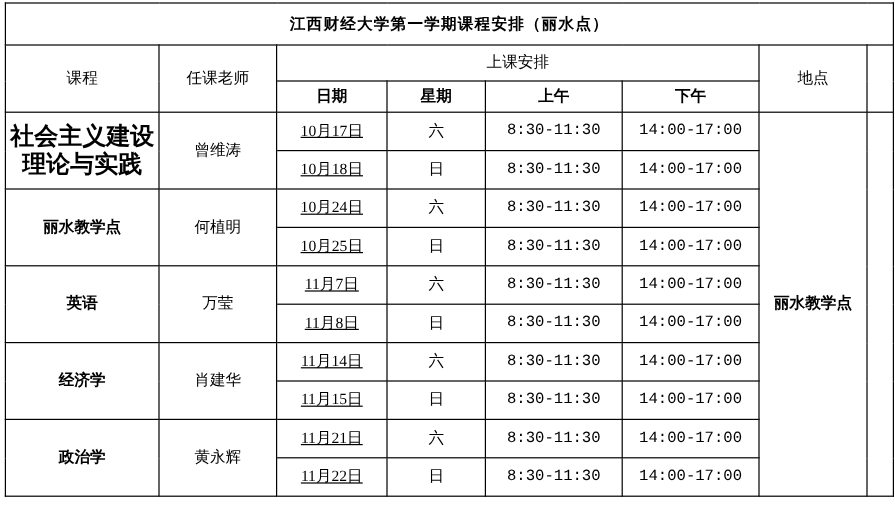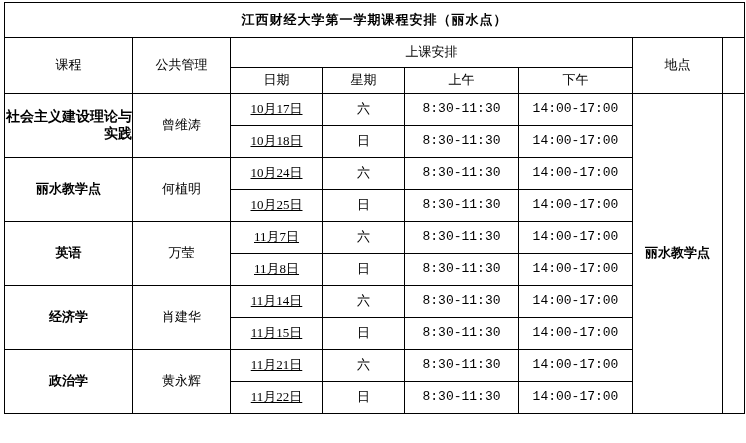--- a/index.html
+++ b/index.html
@@ -44,33 +44,32 @@
     text-align: center;
     vertical-align: middle;
     font-family: "Liberation Serif", serif;
   }
   .hdr {
     font-weight: normal;
     font-size: 15px;
     font-family: "Liberation Serif", serif;
   }
   .hdr-sub {
-    font-weight: normal;
+    font-weight: bold;
     font-size: 13.5px;
     font-family: "Liberation Serif", serif;
   }
   .course-cell {
     font-weight: bold;
     font-size: 15px;
     font-family: "Liberation Serif", serif;
     line-height: 1.25;
   }
   .course-cell.small {
-    font-size: 14px;
-    text-align: right;
+    font-size: 20px;
   }
   .teacher-cell {
     font-size: 14px;
     font-family: Liberation Serif, serif;
   }
   .date-cell {
     font-size: 14px;
     font-family: "Liberation Serif", serif;
     text-decoration: underline;
   }
@@ -120,21 +119,21 @@
       <col class="col-pm">
       <col class="col-place">
       <col class="col-extra">
     </colgroup>
     <tbody>
       <tr>
         <td class="title-cell" colspan="8">江西财经大学第一学期课程安排（丽水点）</td>
       </tr>
       <tr class="hdr-row1">
         <td class="hdr" rowspan="2">课程</td>
-        <td class="hdr" rowspan="2">公共管理</td>
+        <td class="hdr" rowspan="2">任课老师</td>
         <td class="hdr" colspan="4">上课安排</td>
         <td class="hdr" rowspan="2">地点</td>
         <td class="hdr" rowspan="2"></td>
       </tr>
       <tr class="hdr-row2">
         <td class="hdr-sub">日期</td>
         <td class="hdr-sub">星期</td>
         <td class="hdr-sub">上午</td>
         <td class="hdr-sub">下午</td>
       </tr>

